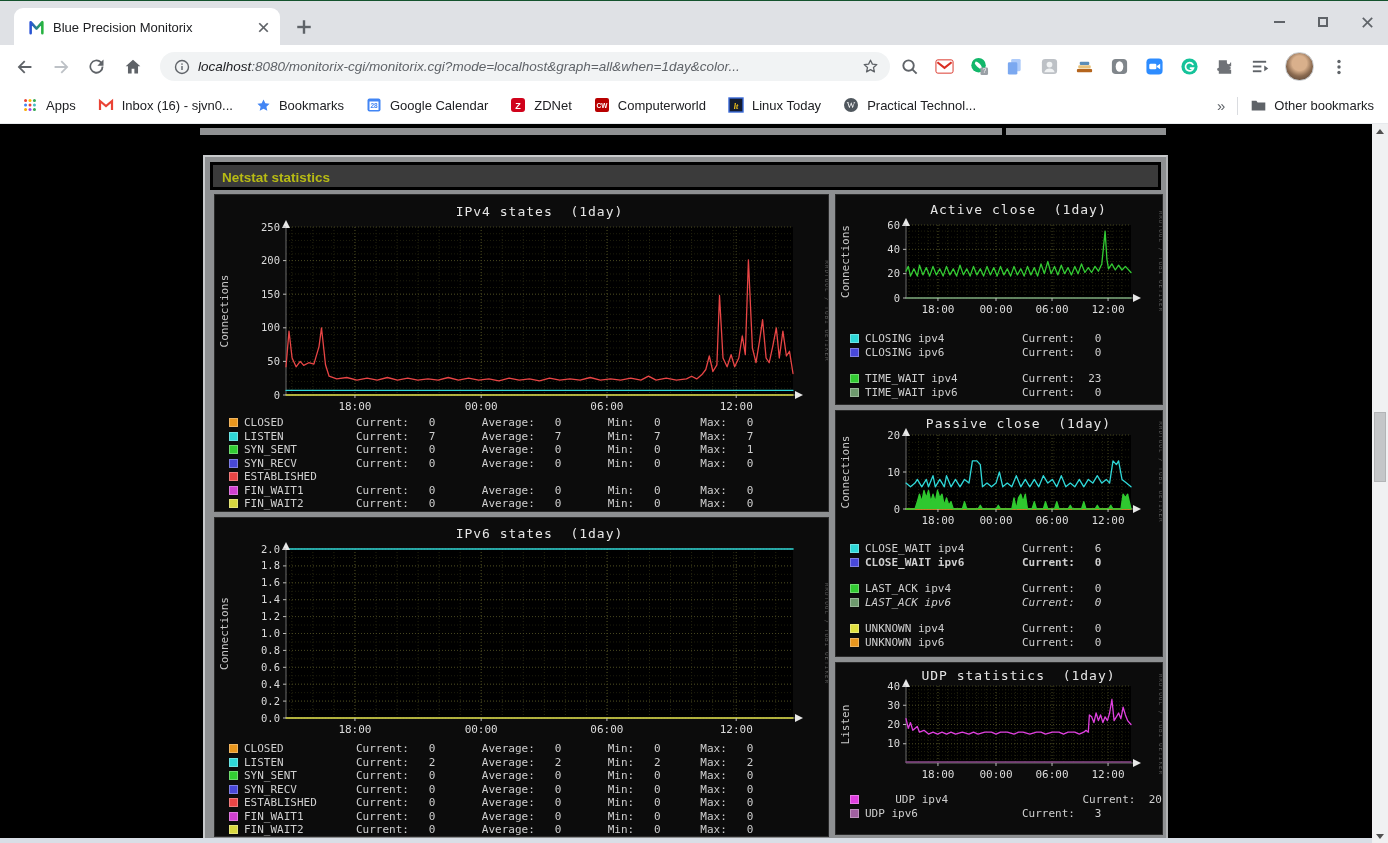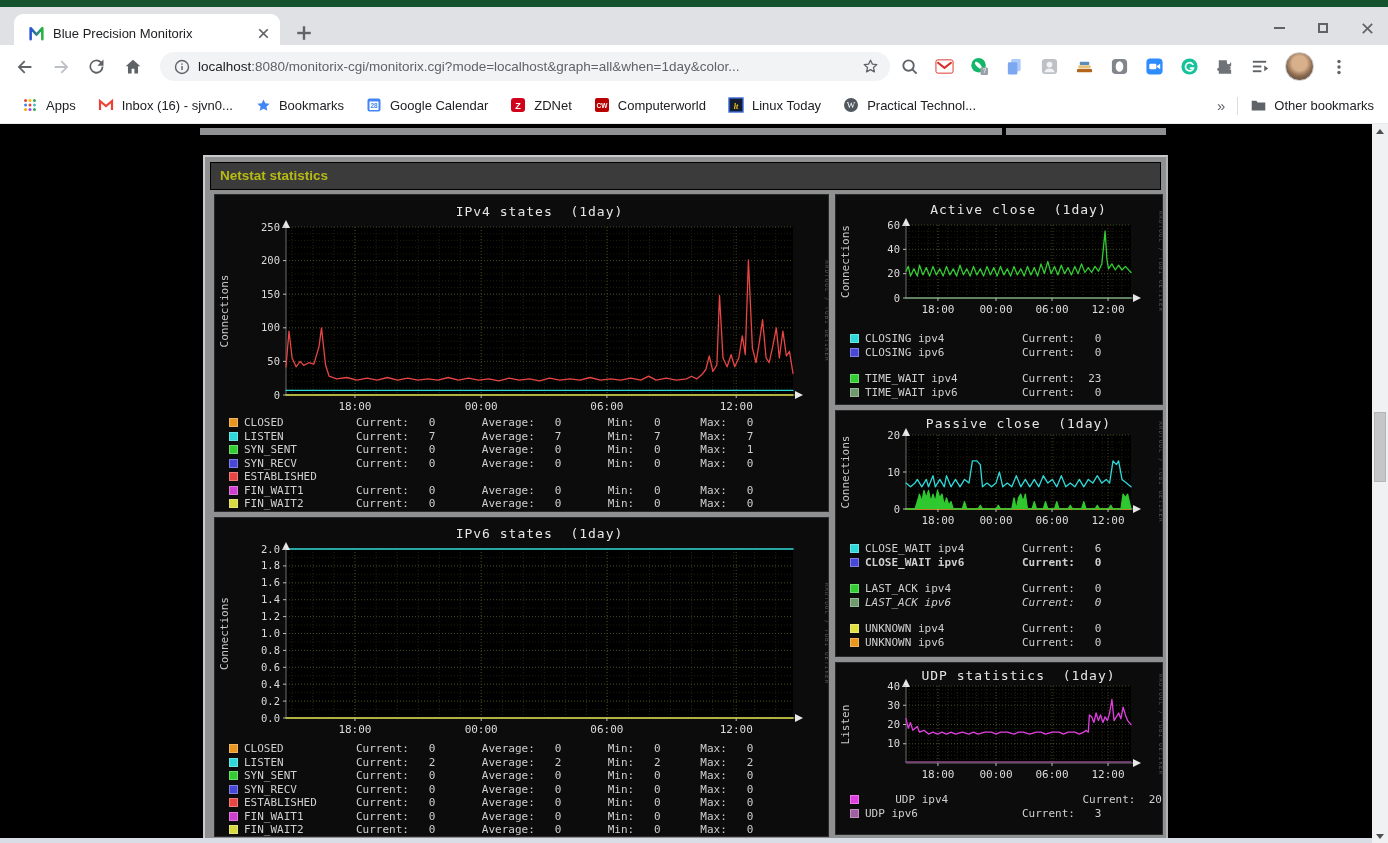--- a/index.html
+++ b/index.html
@@ -1,36 +1,36 @@
 <!DOCTYPE html>
 <html><head>
 <meta charset="utf-8">
 <style>
   html,body{margin:0;padding:0;width:1388px;height:843px;overflow:hidden;background:#000;
     font-family:"Liberation Sans",sans-serif;-webkit-font-smoothing:antialiased;}
   #window{position:relative;width:1388px;height:843px;}
 
   
-  #tabstrip{position:absolute;left:0;top:0;width:100%;height:45px;background:#dfe1e5;border-top:7px solid #14532d;box-sizing:border-box;}
+  #tabstrip{position:absolute;left:0;top:0;width:100%;height:45px;background:#dfe1e5;border-top:1px solid #14532d;box-sizing:border-box;}
   .tab{position:absolute;left:14px;top:7px;width:266px;height:38px;background:#fff;border-radius:9px 9px 0 0;display:flex;align-items:center;padding:0 8px;box-sizing:border-box;}
   .tab-fav{width:17px;height:17px;margin:0 8px 0 6px;flex:none;}
   .tab-title{font-size:13px;color:#202124;white-space:nowrap;overflow:hidden;flex:1;}
   .tab-close{width:17px;height:17px;flex:none;margin-left:6px;}
   .newtab{position:absolute;left:292px;top:14px;width:24px;height:24px;}
   #wincontrols{position:absolute;right:6px;top:4px;display:flex;gap:14px;align-items:center;height:34px;}
   .winbtn{width:30px;height:30px;display:flex;align-items:center;justify-content:center;}
   .win-min-glyph{width:11px;height:2px;background:#5f6368;}
   .win-max-glyph{width:10px;height:10px;border:2px solid #5f6368;box-sizing:border-box;}
 
   
   #toolbar{position:absolute;left:0;top:45px;width:100%;height:43px;background:#fff;display:flex;align-items:center;}
   .navicon{width:22px;height:22px;margin-left:14px;flex:none;}
   #urlbar{margin-left:16px;width:730px;height:29px;background:#f1f3f4;border-radius:15px;display:flex;align-items:center;padding:0 10px;box-sizing:border-box;flex:none;}
   #urlbar .info{width:16px;height:16px;margin:0 8px 0 4px;flex:none;}
-  .url-text{font-size:13.5px;white-space:nowrap;overflow:hidden;flex:1;}
+  .url-text{font-size:13.5px;white-space:nowrap;overflow:hidden;flex:1;font-style:italic;}
   .url-host{color:#202124;}
   .url-rest{color:#5f6368;}
   .star{width:19px;height:19px;flex:none;margin-left:6px;}
   #extrow{display:flex;align-items:center;margin-left:10px;gap:16px;}
   .ext{width:19px;height:19px;flex:none;}
   .avatar{width:27px;height:27px;border-radius:50%;flex:none;
     background:radial-gradient(circle at 50% 38%,#d9b08c 0 34%,#8a6a50 60%,#4a3a30 100%);border:1px solid #c8ccd0;}
   .menu3{width:18px;height:18px;flex:none;}
 
   
@@ -42,21 +42,21 @@
   #bm-chevron{font-size:15px;color:#5f6368;}
   #bm-divider{width:1px;height:18px;background:#dadce0;}
 
   
   #content{position:absolute;left:0;top:124px;width:1372px;height:719px;background:#000;}
   .remnant{position:absolute;height:7px;background:#8f9193;top:4px;}
   #remnant-left{left:200px;width:802px;}
   #remnant-right{left:1006px;width:160px;}
   #section{position:absolute;left:203px;top:31px;width:965px;height:688px;background:#8e9092;
     border-top:2px solid #c9cbcd;border-left:2px solid #c9cbcd;border-right:2px solid #b0b2b4;box-sizing:border-box;}
-  #section-header{margin:5px;height:28px;background:#3b3b3b;border:1px solid #000000;box-sizing:border-box;}
+  #section-header{margin:5px;height:28px;background:#3b3b3b;border:3px solid #000000;box-sizing:border-box;}
   #section-title{line-height:26px;padding-left:9px;color:#b7bb14;font-weight:bold;font-size:13.5px;}
   .panel{position:absolute;background:#0c0c0c;border:1px solid #2a2a2a;box-sizing:border-box;overflow:hidden;}
   .chart-svg{position:absolute;left:0;top:0;}
   .legend{position:absolute;left:0;right:0;font-family:"DejaVu Sans Mono",monospace;font-size:11px;color:#cfcfcf;}
   .lgrow{display:flex;align-items:center;padding-left:14px;}
   .sw{width:9px;height:9px;flex:none;margin-right:6px;border:1px solid rgba(255,255,255,.3);box-sizing:border-box;}
   .lgname{display:inline-block;flex:none;}
   .lgstats{white-space:pre;}
   #bottom-strip{position:absolute;left:0;top:714px;width:1372px;height:5px;background:#d9dee6;}
 

